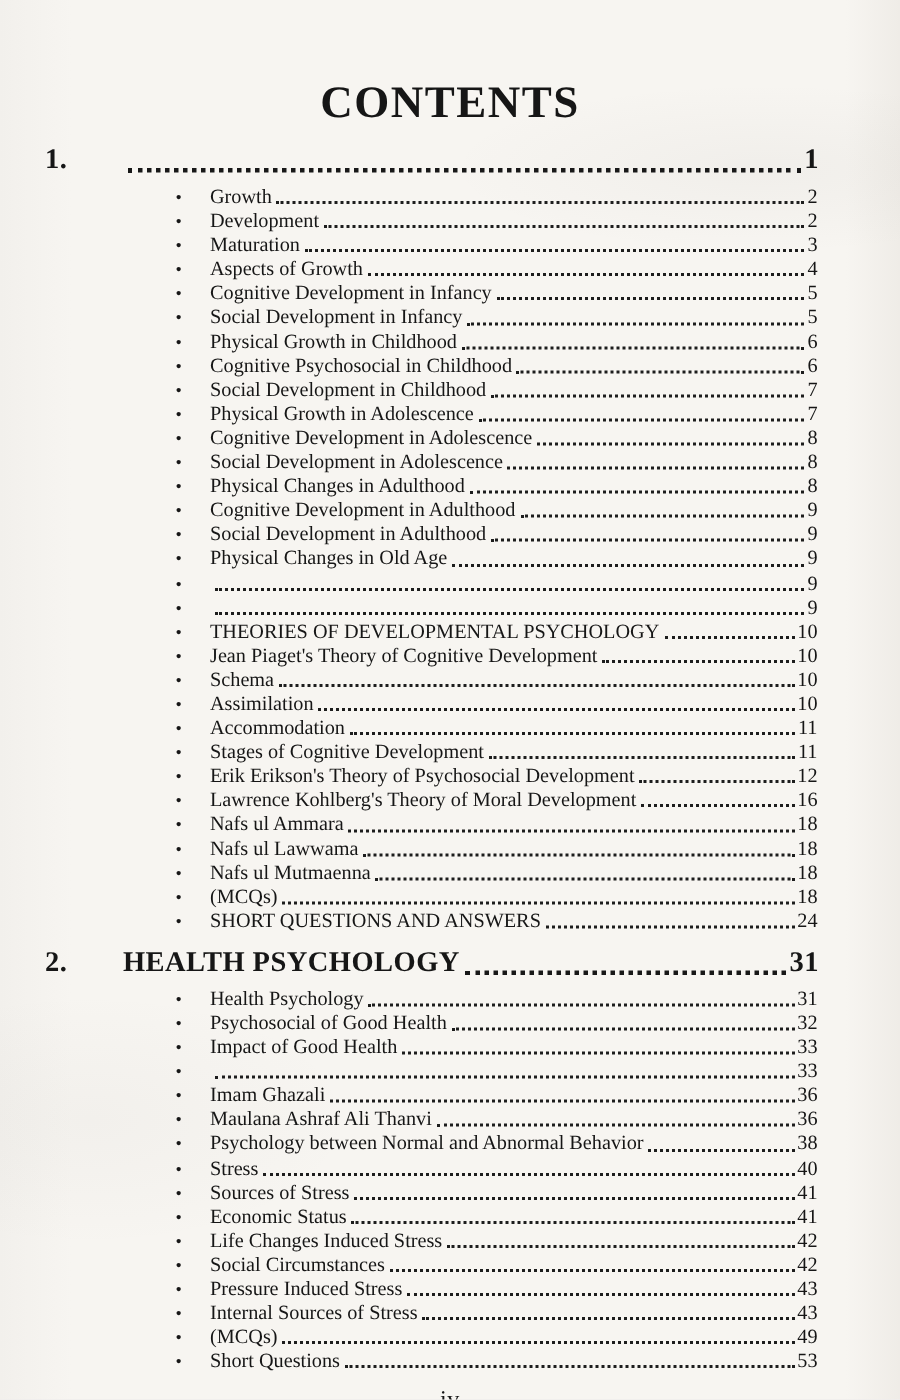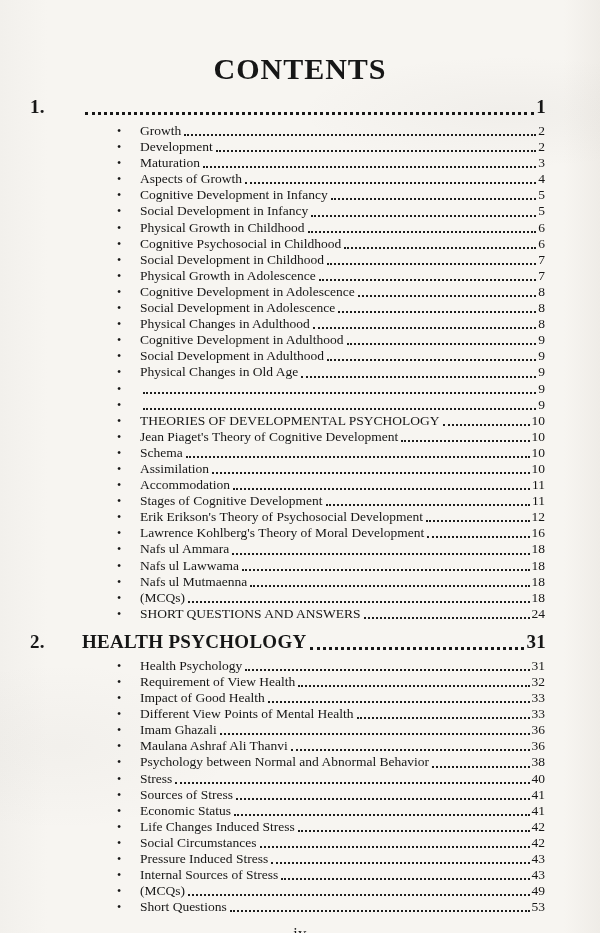--- a/index.html
+++ b/index.html
@@ -318,35 +318,34 @@
     <div class="items">
   <div class="toc-row">
     <span class="bullet">•</span>
     <span class="item-label">Health Psychology</span>
     <span class="leader"></span>
     <span class="item-page">31</span>
   </div>
 
   <div class="toc-row">
     <span class="bullet">•</span>
-    <span class="item-label">Requirement of View Health</span>
+    <span class="item-label">Psychosocial of Good Health</span>
     <span class="leader"></span>
     <span class="item-page">32</span>
   </div>
 
   <div class="toc-row">
     <span class="bullet">•</span>
     <span class="item-label">Impact of Good Health</span>
     <span class="leader"></span>
     <span class="item-page">33</span>
   </div>
 
   <div class="toc-row">
     <span class="bullet">•</span>
-    <span class="item-label">Different View Points of Mental Health</span>
     <span class="leader"></span>
     <span class="item-page">33</span>
   </div>
 
   <div class="toc-row">
     <span class="bullet">•</span>
     <span class="item-label">Imam Ghazali</span>
     <span class="leader"></span>
     <span class="item-page">36</span>
   </div>

